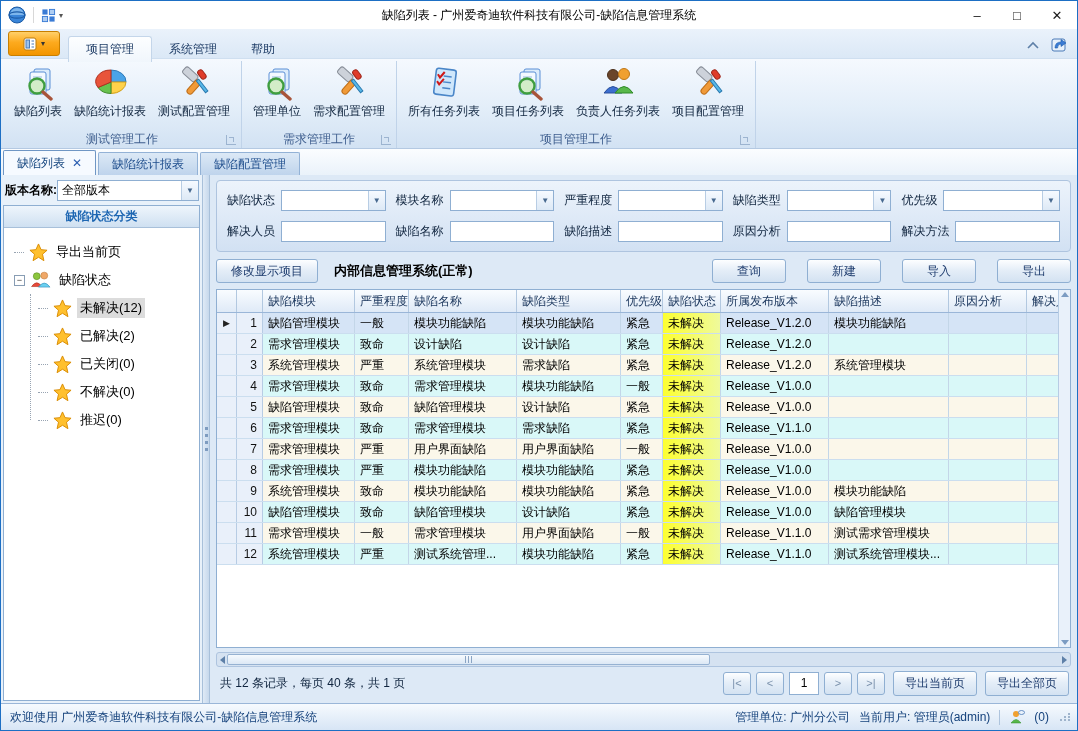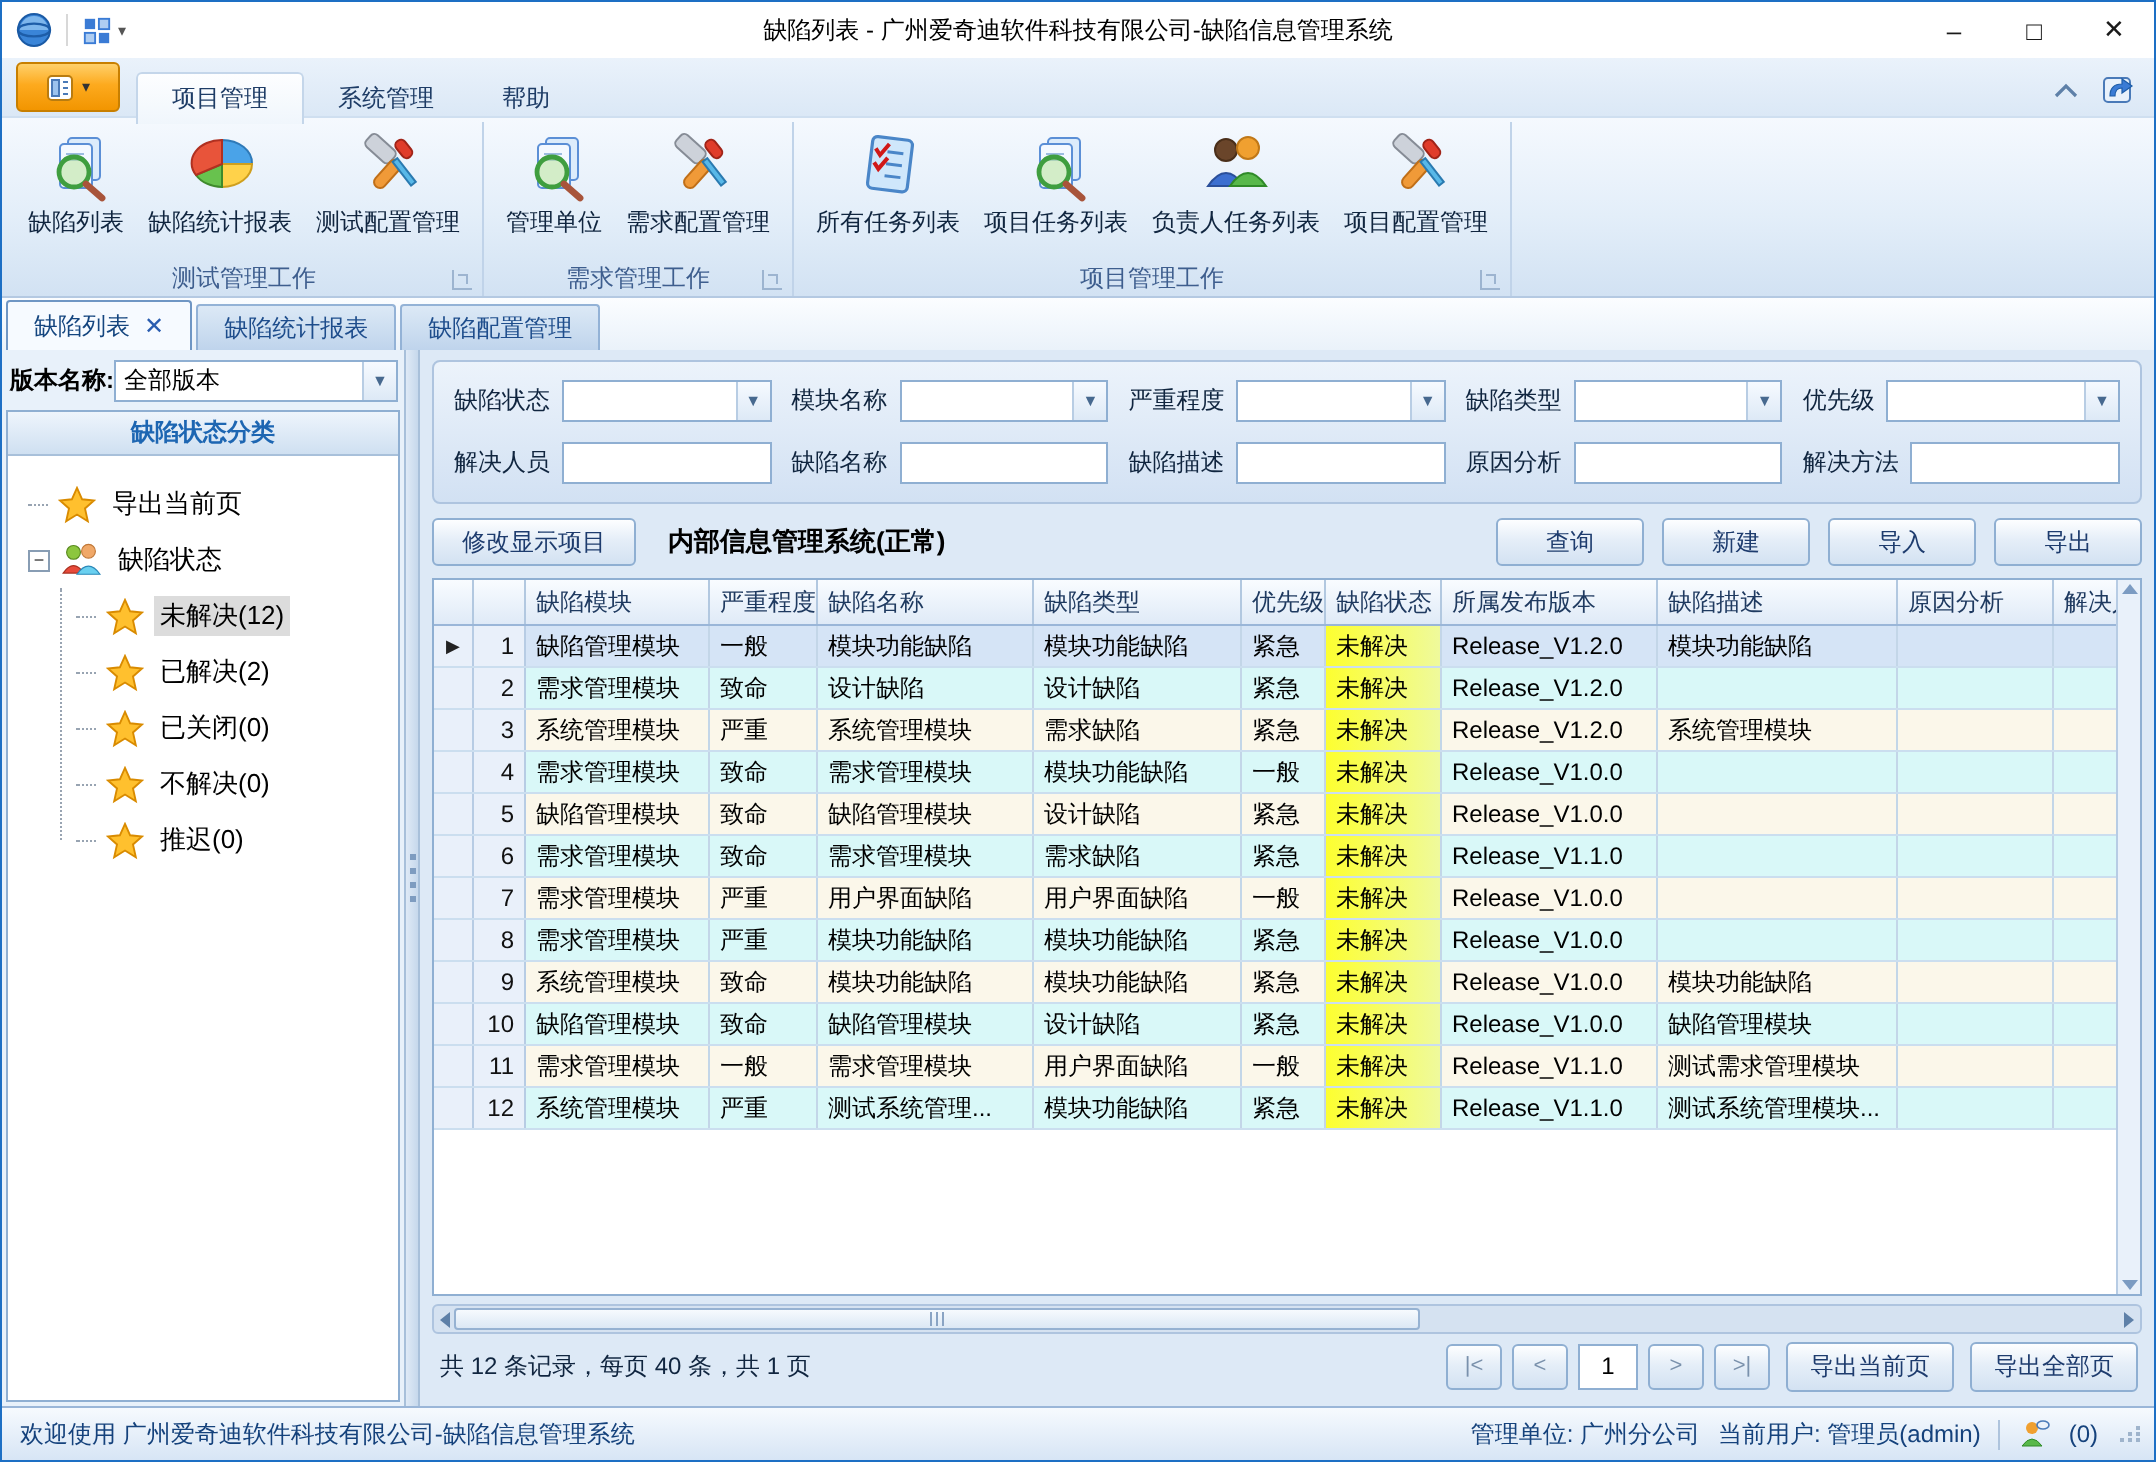--- a/index.html
+++ b/index.html
@@ -498,21 +498,21 @@
       <span class="fval"></span>
     </span>
   </span>
           </div>
       </div>
 
       <div class="action-row">
         <span class="btn">修改显示项目</span>
         <span class="sys-label">内部信息管理系统(正常)</span>
         <span class="spacer"></span>
-        <span id="actionButtons" style="display:flex;gap:9px;border-radius:10px;">
+        <span id="actionButtons" style="display:flex;gap:21px;border-radius:10px;">
             <span class="btn act-btn">查询</span>
             <span class="btn act-btn">新建</span>
             <span class="btn act-btn">导入</span>
             <span class="btn act-btn">导出</span>
           </span>
       </div>
 
       <div class="grid-wrap">
         <div class="grid">
           <div class="grid-inner" id="grid">

